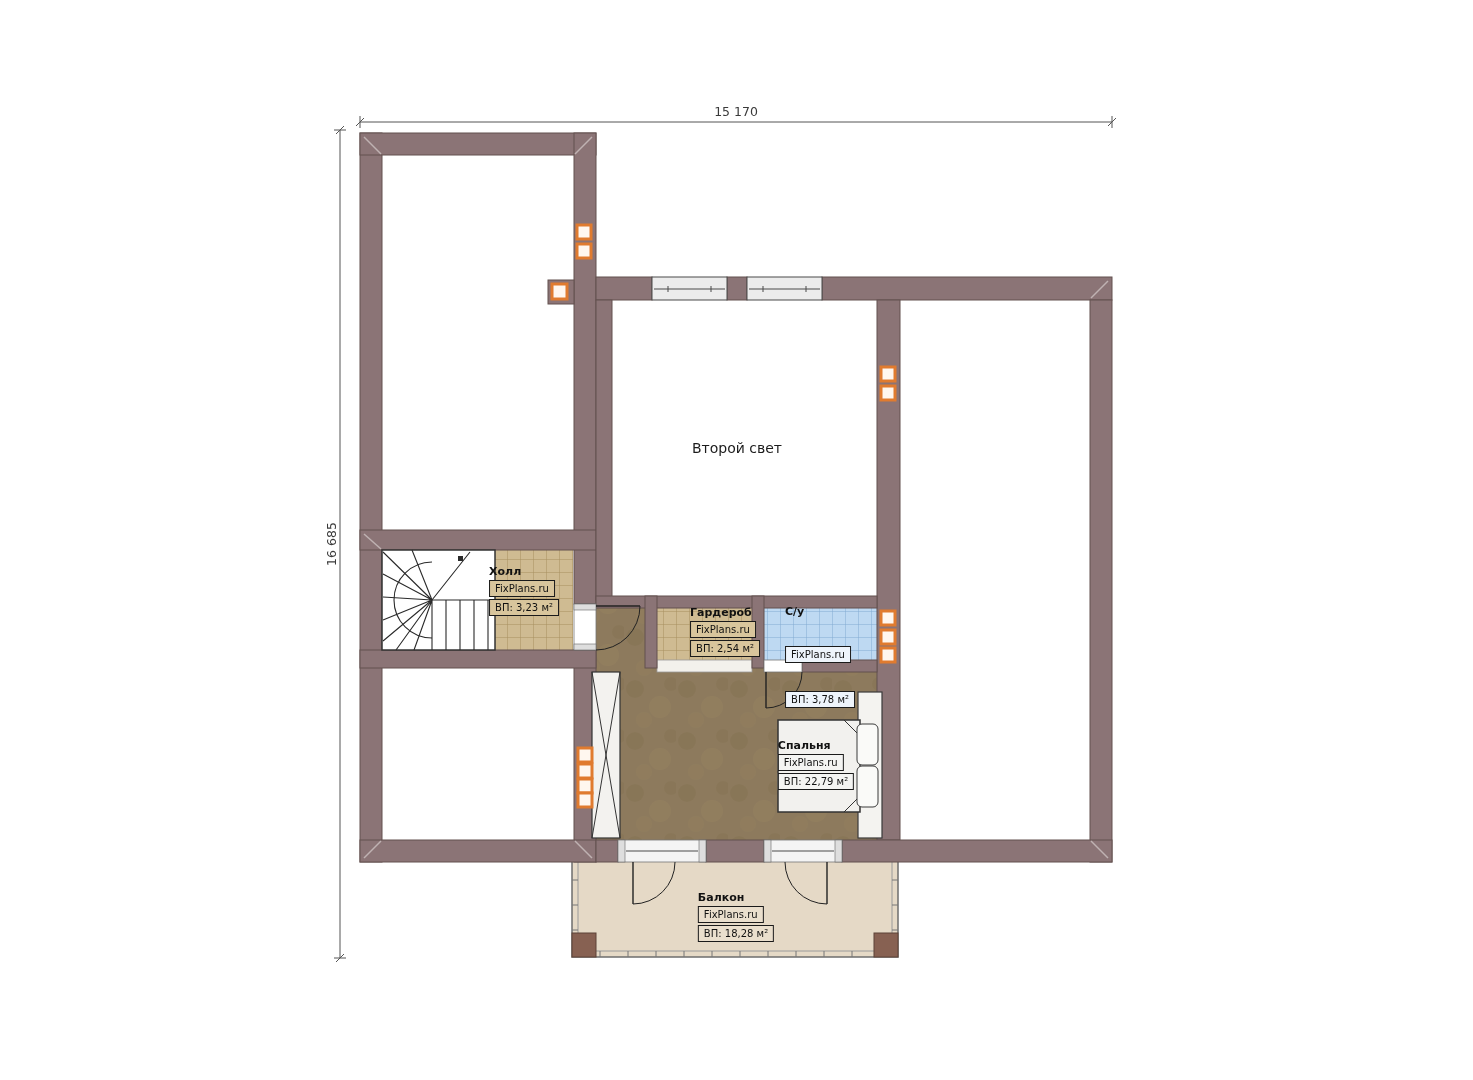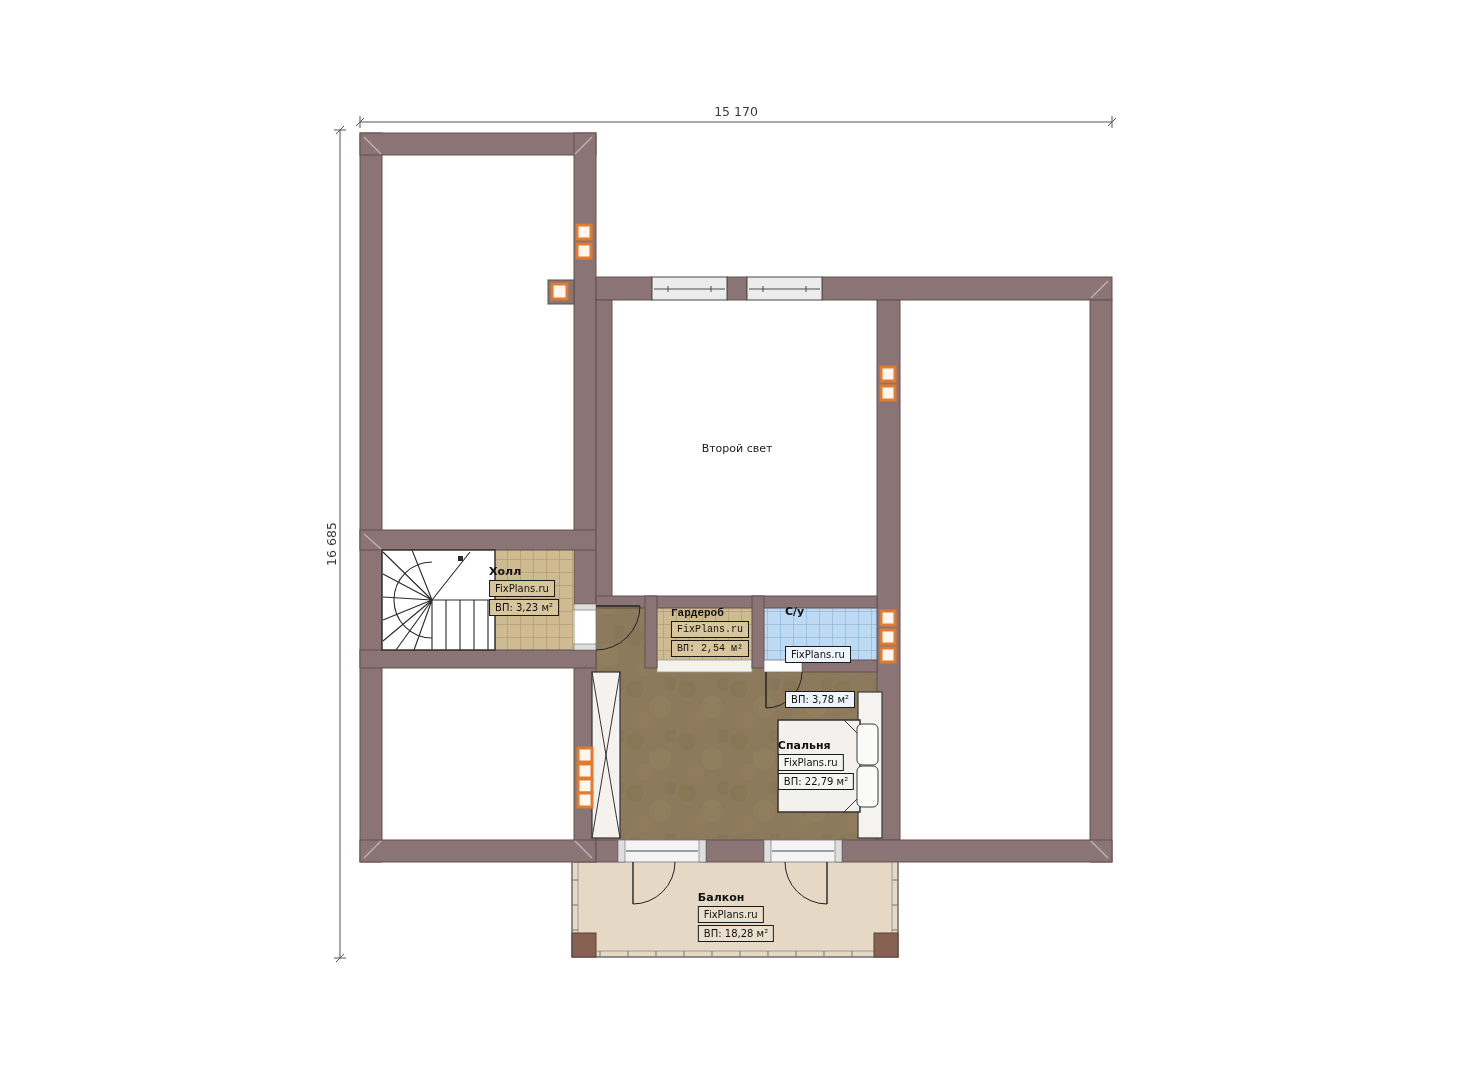--- a/index.html
+++ b/index.html
@@ -2,21 +2,21 @@
 <html><head>
 <meta charset="utf-8">
 <style>
   html,body{margin:0;padding:0;background:#fff;}
   .canvas{position:relative;width:1360px;height:1080px;background:#ffffff;
           font-family:"DejaVu Sans",sans-serif;overflow:hidden;}
   .plan-svg{position:absolute;left:0;top:0;}
   .dim-label{position:absolute;font-size:12.5px;color:#3a3a3a;white-space:nowrap;
              transform:translate(-50%,-50%);}
   .dim-label.vertical{transform:translate(-50%,-50%) rotate(-90deg);}
-  .room-text{position:absolute;font-size:11px;color:#1c1c1c;white-space:nowrap;
+  .room-text{position:absolute;font-size:14px;color:#1c1c1c;white-space:nowrap;
              transform:translate(-50%,-50%);}
   .label-stack{position:absolute;display:flex;flex-direction:column;align-items:flex-start;
                gap:2px;transform:translate(-50%,0);}
   .room-title{font-size:11px;font-weight:bold;color:#111;white-space:nowrap;line-height:12px;}
   .info-box{border:1px solid #1a1a1a;font-size:10px;line-height:15px;padding:0 5px;
             color:#111;white-space:nowrap;text-align:center;}
   .bg-tan  .info-box{background:#d8c59c;}
   .bg-blue .info-box{background:#eef4fb;}
   .bg-white .info-box{background:#f4f4f2;}
   .bg-beige .info-box{background:#eadfcd;}
@@ -199,21 +199,21 @@
   <div class="dim-label vertical" style="left:331px;top:544px;">16 685</div>
 
   <div class="room-text" style="left:737px;top:448px;">Второй свет</div>
 
   <div class="label-stack bg-tan" style="left:524px;top:566px;">
     <div class="room-title">Холл</div>
     <div class="info-box">FixPlans.ru</div>
     <div class="info-box">ВП: 3,23 м²</div>
   </div>
 
-  <div class="label-stack bg-tan" style="left:710px;top:607px;font-family:Liberation Mono, monospace;">
+  <div class="label-stack bg-tan" style="left:725px;top:607px;">
     <div class="room-title">Гардероб</div>
     <div class="info-box">FixPlans.ru</div>
     <div class="info-box">ВП: 2,54 м²</div>
   </div>
 
   <div class="label-stack bg-blue" style="left:820px;top:606px;gap:28px;">
     <div class="room-title">С/у</div>
     <div class="info-box">FixPlans.ru</div>
     <div class="info-box">ВП: 3,78 м²</div>
   </div>

